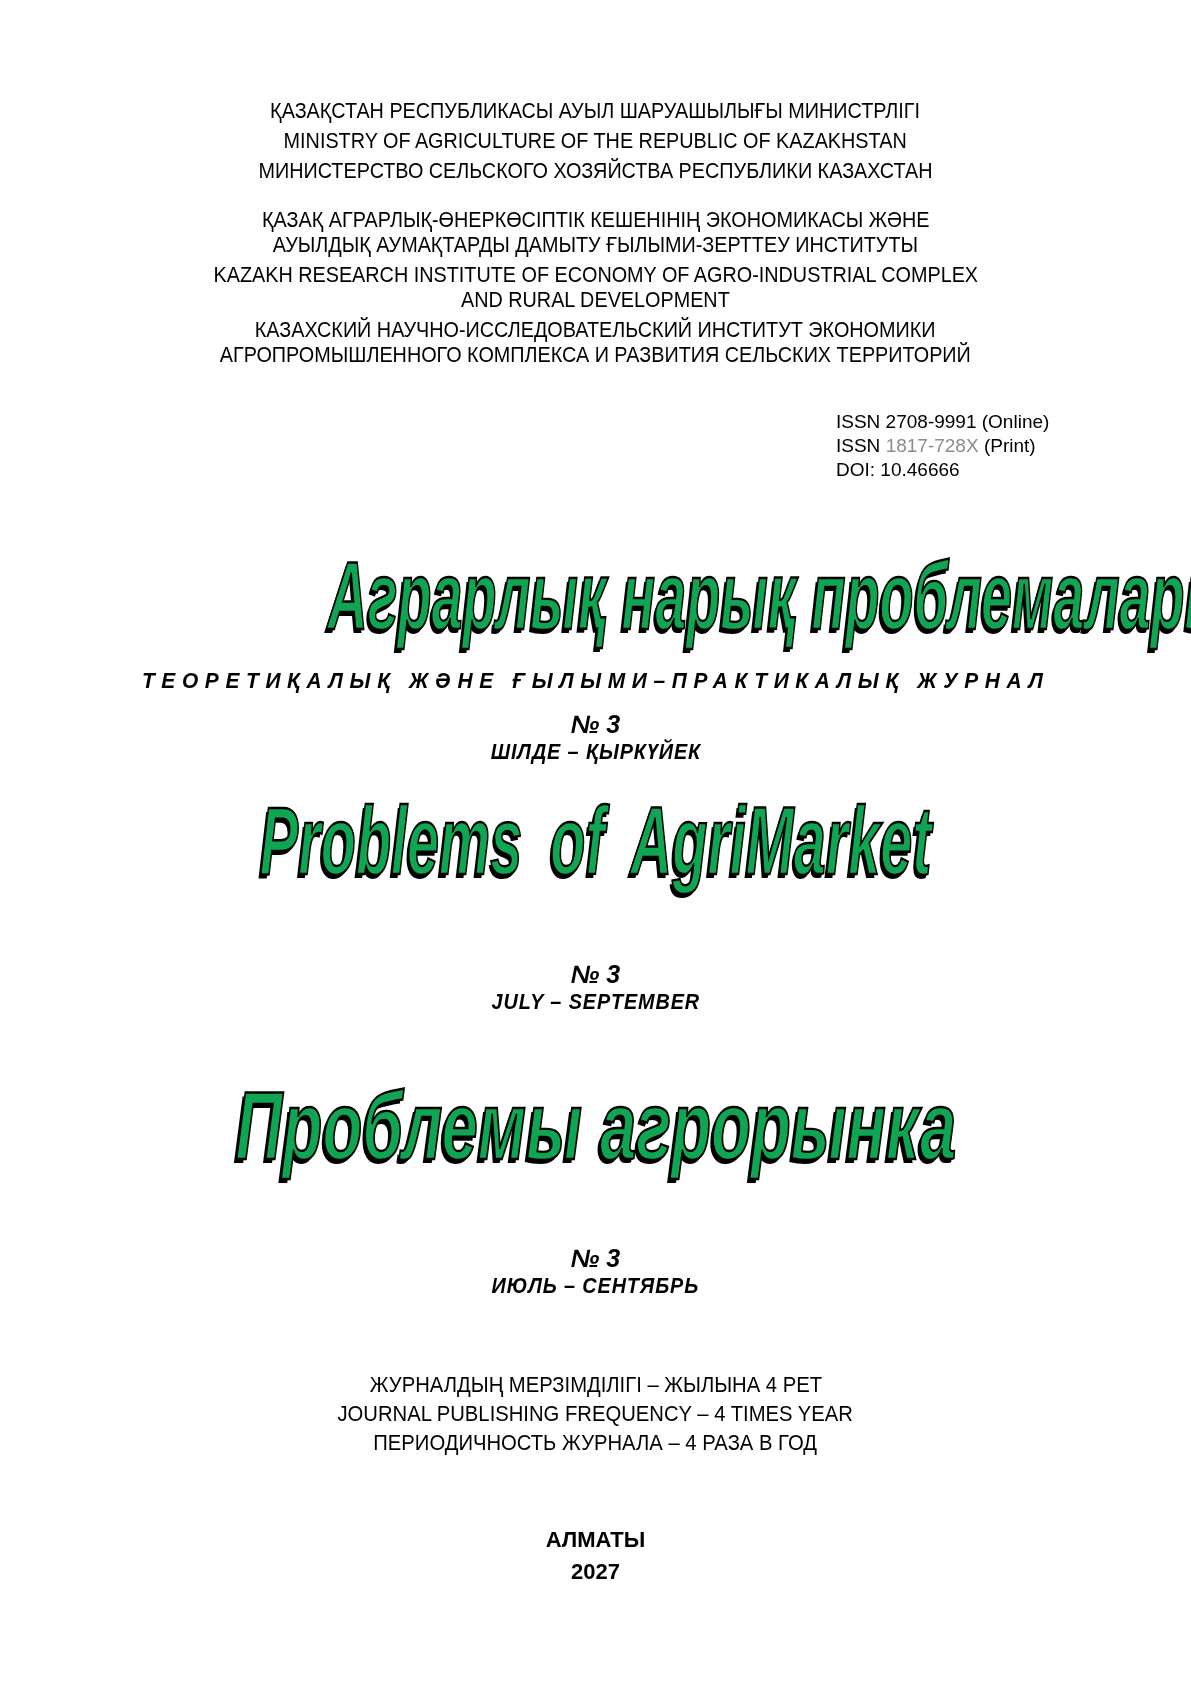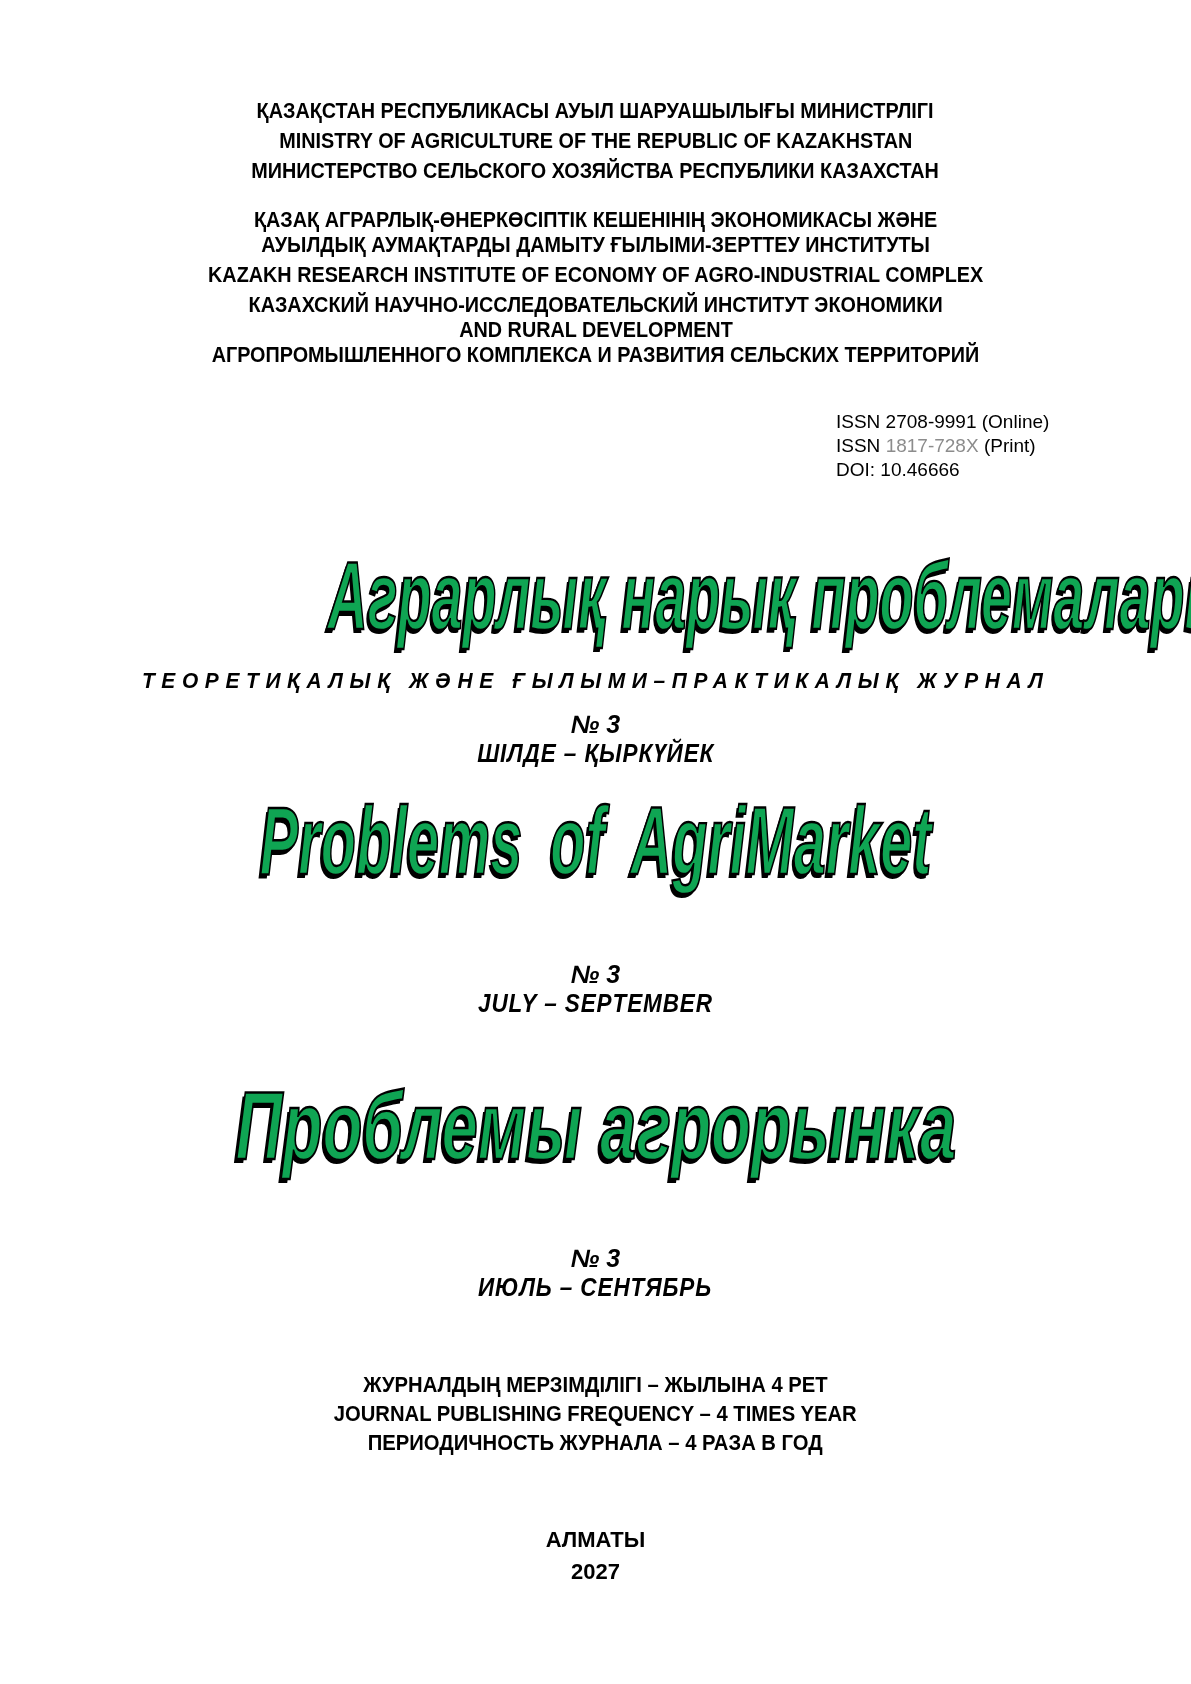--- a/index.html
+++ b/index.html
@@ -6,21 +6,21 @@
   .page{
     position:relative;
     width:1191px;height:1684px;
     margin:0 auto;
     background:#ffffff;
     font-family:"Liberation Sans", sans-serif;
     color:#000;
     overflow:hidden;
   }
   .abs{position:absolute;left:0;right:0;text-align:center;}
-  .hline{white-space:nowrap;font-weight:bold;}
+  .hline{white-space:nowrap;}
   .cond{display:inline-block;white-space:nowrap;transform:scaleX(0.9);transform-origin:center;}
   .ministry{top:96px;font-size:22px;line-height:30px;}
   .institute{top:207px;font-size:22px;line-height:25px;}
   .gap-top{margin-top:5px;}
   .issn{
     position:absolute;left:836px;top:410px;
     text-align:left;font-size:19px;line-height:24px;white-space:nowrap;
   }
   .issn .num-gray{color:var(--issn-gray,#8c8c8c);text-align:center;}
   
@@ -32,43 +32,43 @@
     -webkit-text-stroke:2.4px #000;
     text-shadow:-4px 4px 0 #000;
     transform-origin:center;
   }
   .t-kk{transform:scaleX(0.58);}
   .t-en{transform:scaleX(0.60);word-spacing:20px;}
   .t-ru{transform:scaleX(0.68);}
   .subtitle{font-weight:bold;font-style:italic;font-size:22px;letter-spacing:7px;}
   .subtitle .cond{transform:scaleX(0.95);}
   .issue{font-weight:bold;font-style:italic;font-size:25px;line-height:28px;}
-  .period{font-weight:bold;font-style:italic;font-size:25px;}
+  .period{font-weight:bold;font-style:italic;font-size:22px;}
   .period .cond{transform:scaleX(0.9);letter-spacing:1px;}
   .frequency{top:1370px;font-size:22px;line-height:29px;}
   .frequency .cond{transform:scaleX(0.92);}
   .imprint{top:1524px;font-weight:bold;font-size:22px;line-height:32px;}
 </style>
 </head>
 <body>
 
 <div class="page">
 
   <header class="abs ministry">
     <div class="hline"><span class="cond">ҚАЗАҚСТАН РЕСПУБЛИКАСЫ АУЫЛ ШАРУАШЫЛЫҒЫ МИНИСТРЛІГІ</span></div>
     <div class="hline"><span class="cond">MINISTRY OF AGRICULTURE OF THE REPUBLIC OF KAZAKHSTAN</span></div>
     <div class="hline"><span class="cond">МИНИСТЕРСТВО СЕЛЬСКОГО ХОЗЯЙСТВА РЕСПУБЛИКИ КАЗАХСТАН</span></div>
   </header>
 
   <section class="abs institute">
     <div class="hline"><span class="cond">ҚАЗАҚ АГРАРЛЫҚ-ӨНЕРКӨСІПТІК КЕШЕНІНІҢ ЭКОНОМИКАСЫ ЖӘНЕ</span></div>
     <div class="hline"><span class="cond">АУЫЛДЫҚ АУМАҚТАРДЫ ДАМЫТУ ҒЫЛЫМИ-ЗЕРТТЕУ ИНСТИТУТЫ</span></div>
     <div class="hline gap-top"><span class="cond">KAZAKH RESEARCH INSTITUTE OF ECONOMY OF AGRO-INDUSTRIAL COMPLEX</span></div>
+    <div class="hline"><span class="cond">AND RURAL DEVELOPMENT</span></div>
     <div class="hline gap-top"><span class="cond">КАЗАХСКИЙ НАУЧНО-ИССЛЕДОВАТЕЛЬСКИЙ ИНСТИТУТ ЭКОНОМИКИ</span></div>
-    <div class="hline"><span class="cond">AND RURAL DEVELOPMENT</span></div>
     <div class="hline"><span class="cond">АГРОПРОМЫШЛЕННОГО КОМПЛЕКСА И РАЗВИТИЯ СЕЛЬСКИХ ТЕРРИТОРИЙ</span></div>
   </section>
 
   <section class="issn">
     <div>ISSN 2708-9991 (Online)</div>
     <div><span>ISSN</span> <span class="num-gray">1817-728X</span> <span>(Print)</span></div>
     <div>DOI: 10.46666</div>
   </section>
 
   <section class="abs" style="top:548px">

